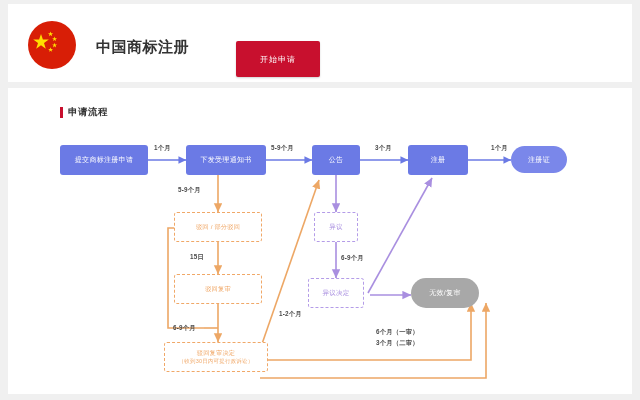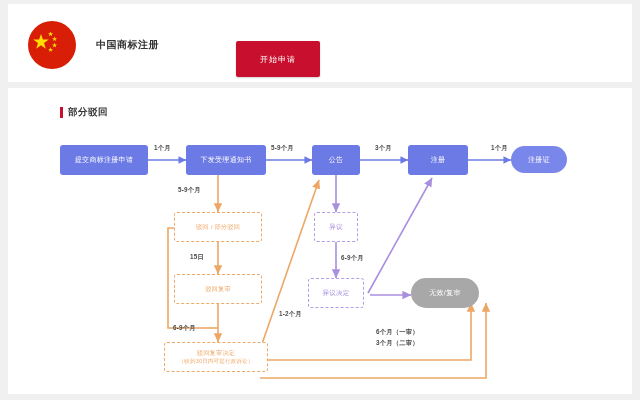--- a/index.html
+++ b/index.html
@@ -14,21 +14,21 @@
   .header-card{
     position:absolute;left:8px;top:4px;width:624px;height:78px;
     background:#ffffff;
   }
   .flag{
     position:absolute;left:20px;top:17px;width:48px;height:48px;border-radius:50%;
     background:#d81e06;overflow:hidden;
   }
   .brand-title{
     position:absolute;left:88px;top:34px;
-    font-size:10px;color:#333;font-weight:bold;letter-spacing:.5px;
+    font-size:15px;color:#333;font-weight:bold;letter-spacing:.5px;
   }
   .cta{
     position:absolute;left:228px;top:37px;width:84px;height:36px;
     background:#c8102e;border:none;border-radius:2px;
     color:#fff;font-size:8px;font-family:inherit;letter-spacing:1px;
     display:flex;align-items:center;justify-content:center;cursor:pointer;
     box-shadow:0 1px 2px rgba(0,0,0,.18);
   }
 
   
@@ -94,21 +94,21 @@
 
     <div class="brand-title">中国商标注册</div>
 
     <button class="cta">开始申请</button>
   </div>
 
   <div class="content-card">
 
     <div class="section-head">
       <span class="section-bar"></span>
-      <span class="section-title">部分驳回</span>
+      <span class="section-title">申请流程</span>
     </div>
 
     <div class="canvas">
 
       <svg width="624" height="306">
         <defs>
           <marker id="ab" markerWidth="7" markerHeight="7" refX="5.4" refY="2.6" orient="auto">
             <path d="M0,0 L5.6,2.6 L0,5.2 z" fill="#6b7ae5"></path>
           </marker>
           <marker id="ao" markerWidth="7" markerHeight="7" refX="5.4" refY="2.6" orient="auto">

